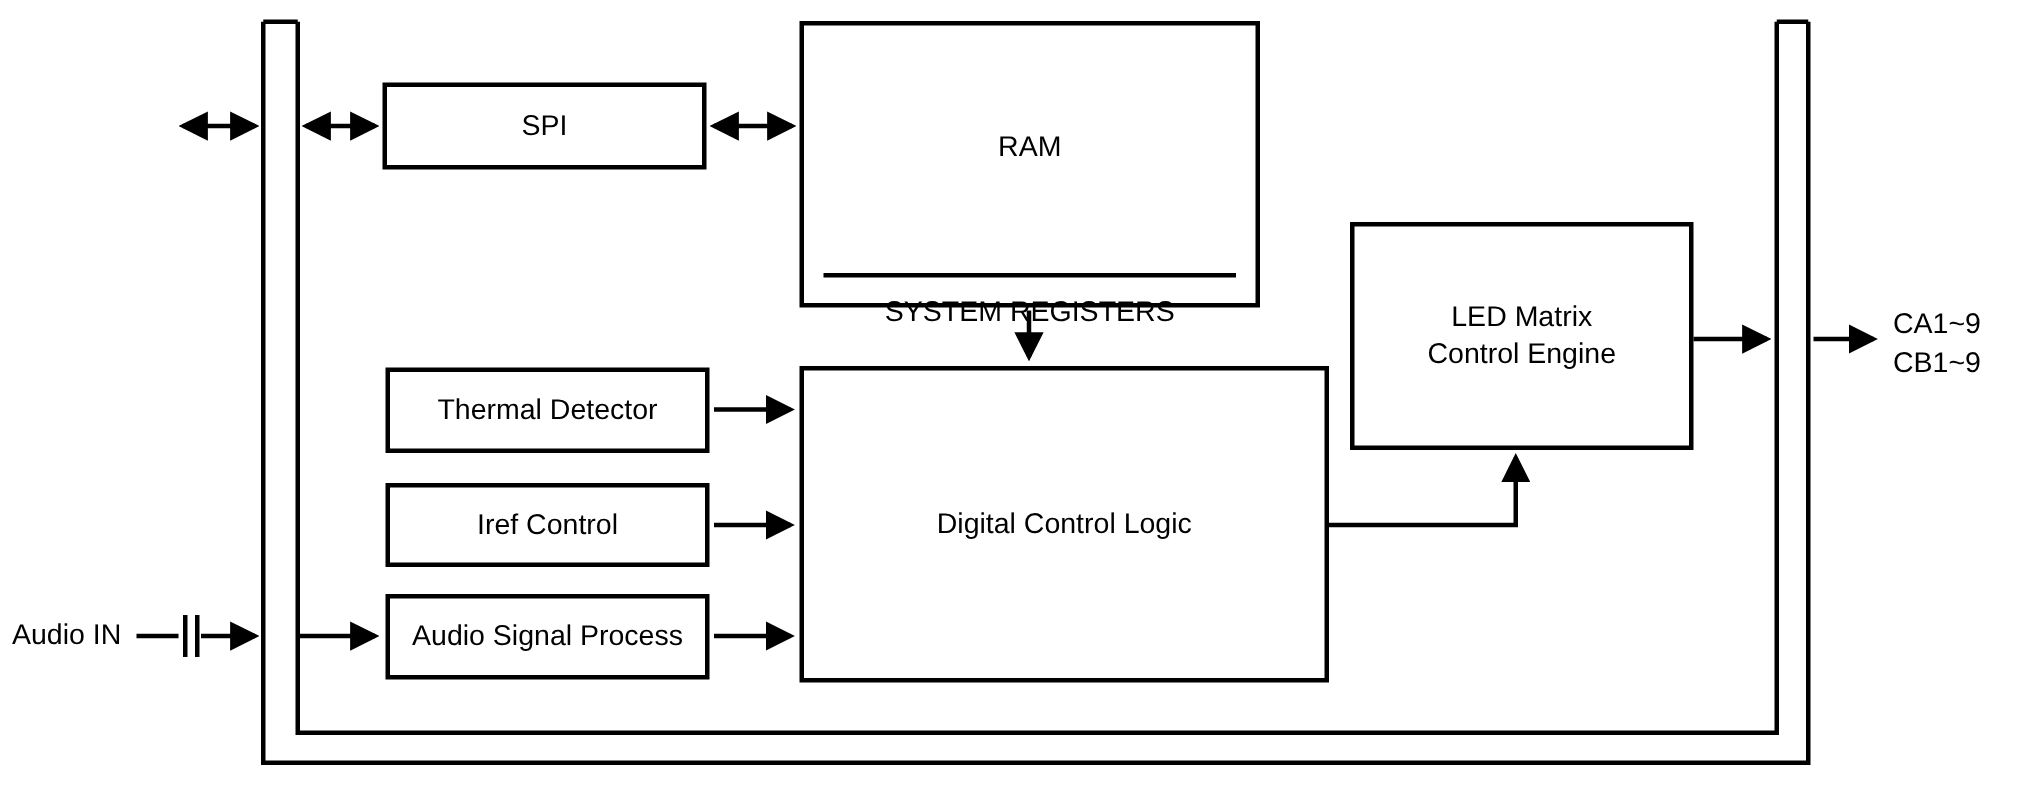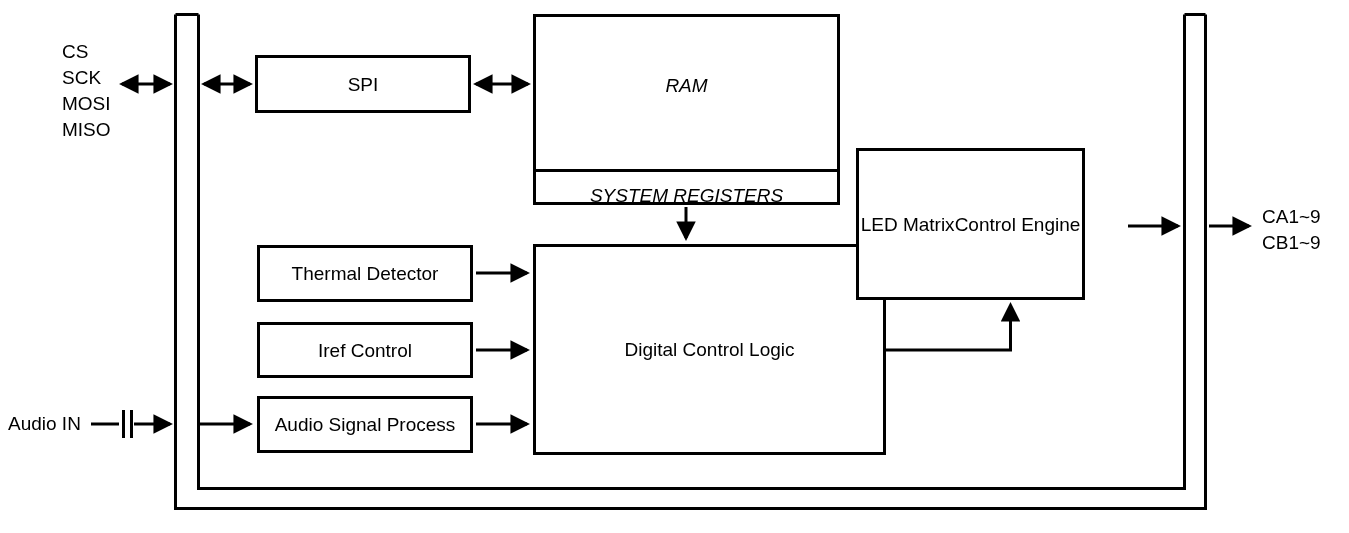--- a/index.html
+++ b/index.html
@@ -28,33 +28,33 @@
     border: 3px solid #000000;
     background: #ffffff;
     display: flex;
     align-items: center;
     justify-content: center;
     text-align: center;
     font-size: 19px;
     line-height: 25px;
   }
   #block-spi              { left: 255px; top: 55px;  width: 216px; height: 58px; }
-  #block-ram-sysreg       { left: 533px; top: 14px;  width: 307px; height: 191px; padding: 0; display: block; font-style: italic; }
+  #block-ram-sysreg       { left: 533px; top: 14px;  width: 307px; height: 191px; padding: 13px; display: block; }
   #block-ram-sysreg .cell-ram {
     height: 136px; display: flex; align-items: center; justify-content: center;
   }
   #block-ram-sysreg .cell-sysreg {
     height: 49px; box-sizing: border-box; border-top: 3px solid #000000;
     display: flex; align-items: center; justify-content: center; margin-top: 16px;
   }
   #block-thermal          { left: 257px; top: 245px; width: 216px; height: 57px; }
   #block-iref             { left: 257px; top: 322px; width: 216px; height: 56px; }
   #block-audio-process    { left: 257px; top: 396px; width: 216px; height: 57px; }
   #block-digital-logic    { left: 533px; top: 244px; width: 353px; height: 211px; }
-  #block-led-engine       { left: 856px; top: 148px; width: 229px; height: 152px; flex-direction: row; }
+  #block-led-engine       { left: 900px; top: 148px; width: 229px; height: 152px; flex-direction: column; }
 
   .pin-text {
     position: absolute;
     font-size: 19px;
     line-height: 26px;
     white-space: nowrap;
   }
   #spi-pin-labels  { left: 62px;   top: 39px;  }
   #audio-in-label  { left: 8px;    top: 411px; }
   #output-labels   { left: 1262px; top: 204px; }
@@ -137,26 +137,20 @@
 
   <div class="block" id="block-digital-logic">
     <span>Digital Control Logic</span>
   </div>
 
   <div class="block" id="block-led-engine">
     <span>LED Matrix</span>
     <span>Control Engine</span>
   </div>
 
-  <div class="pin-text" id="spi-pin-labels">
-    <div>CS</div>
-    <div>SCK</div>
-    <div>MOSI</div>
-    <div>MISO</div>
-  </div>
 
   <div class="pin-text" id="audio-in-label">Audio IN</div>
 
   <div class="pin-text" id="output-labels">
     <div>CA1~9</div>
     <div>CB1~9</div>
   </div>
 
 </div>
 

